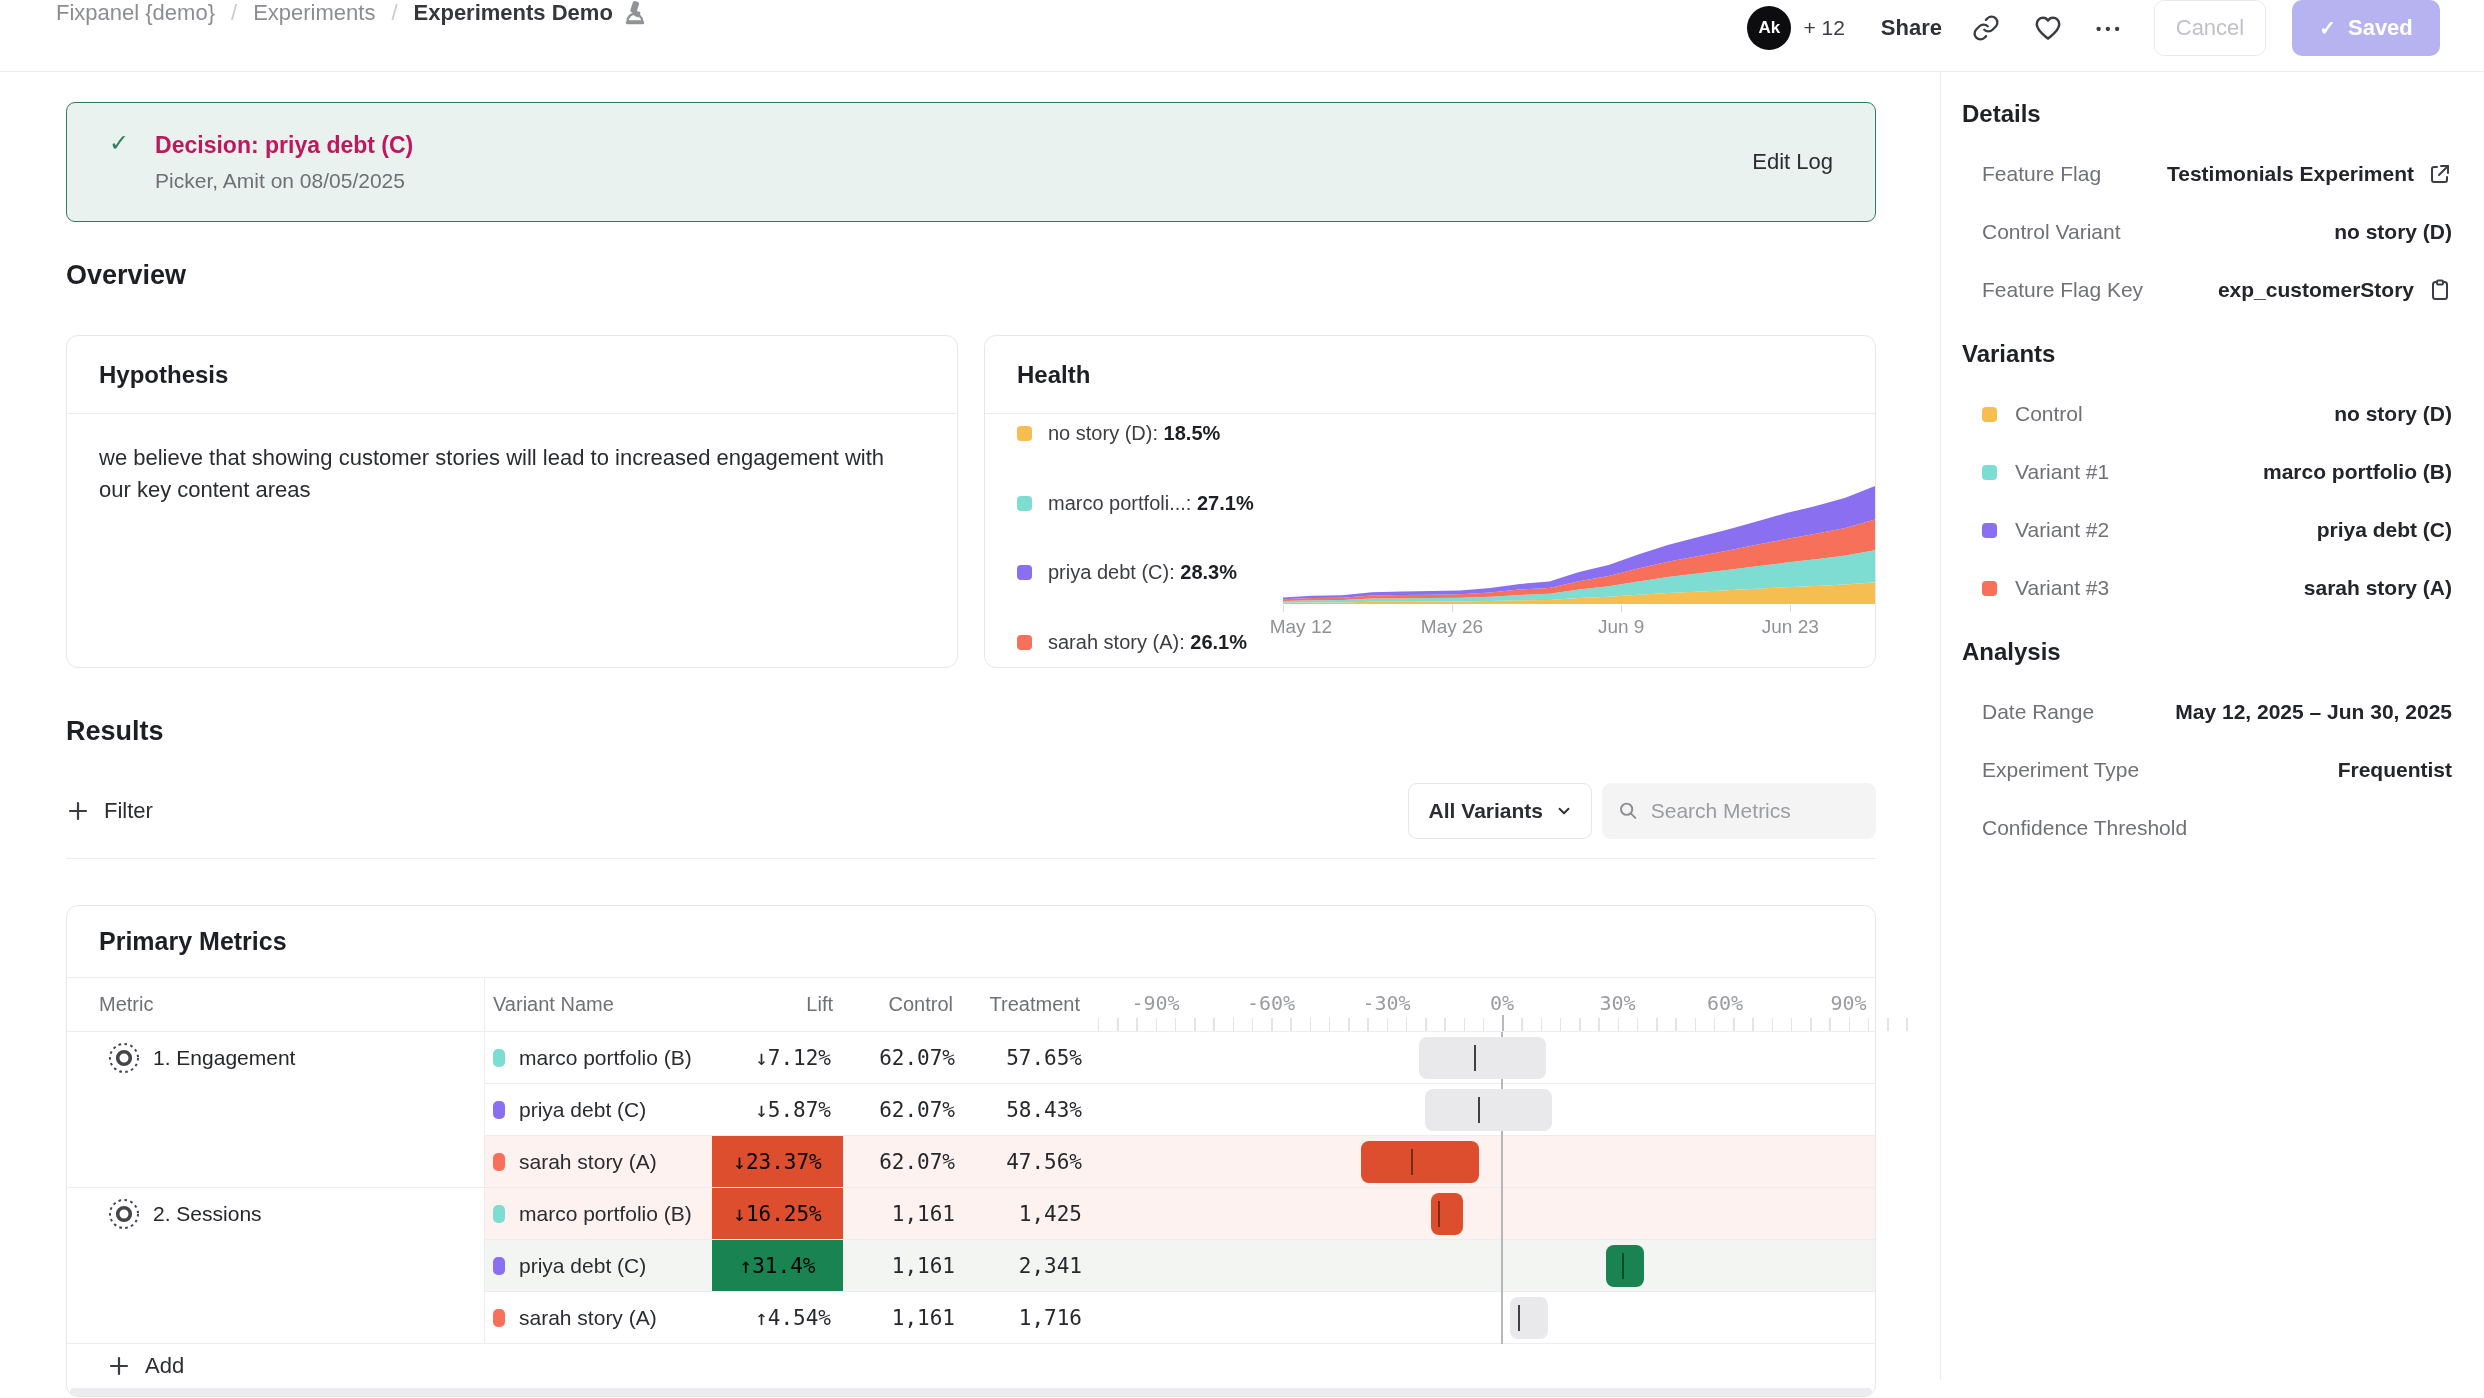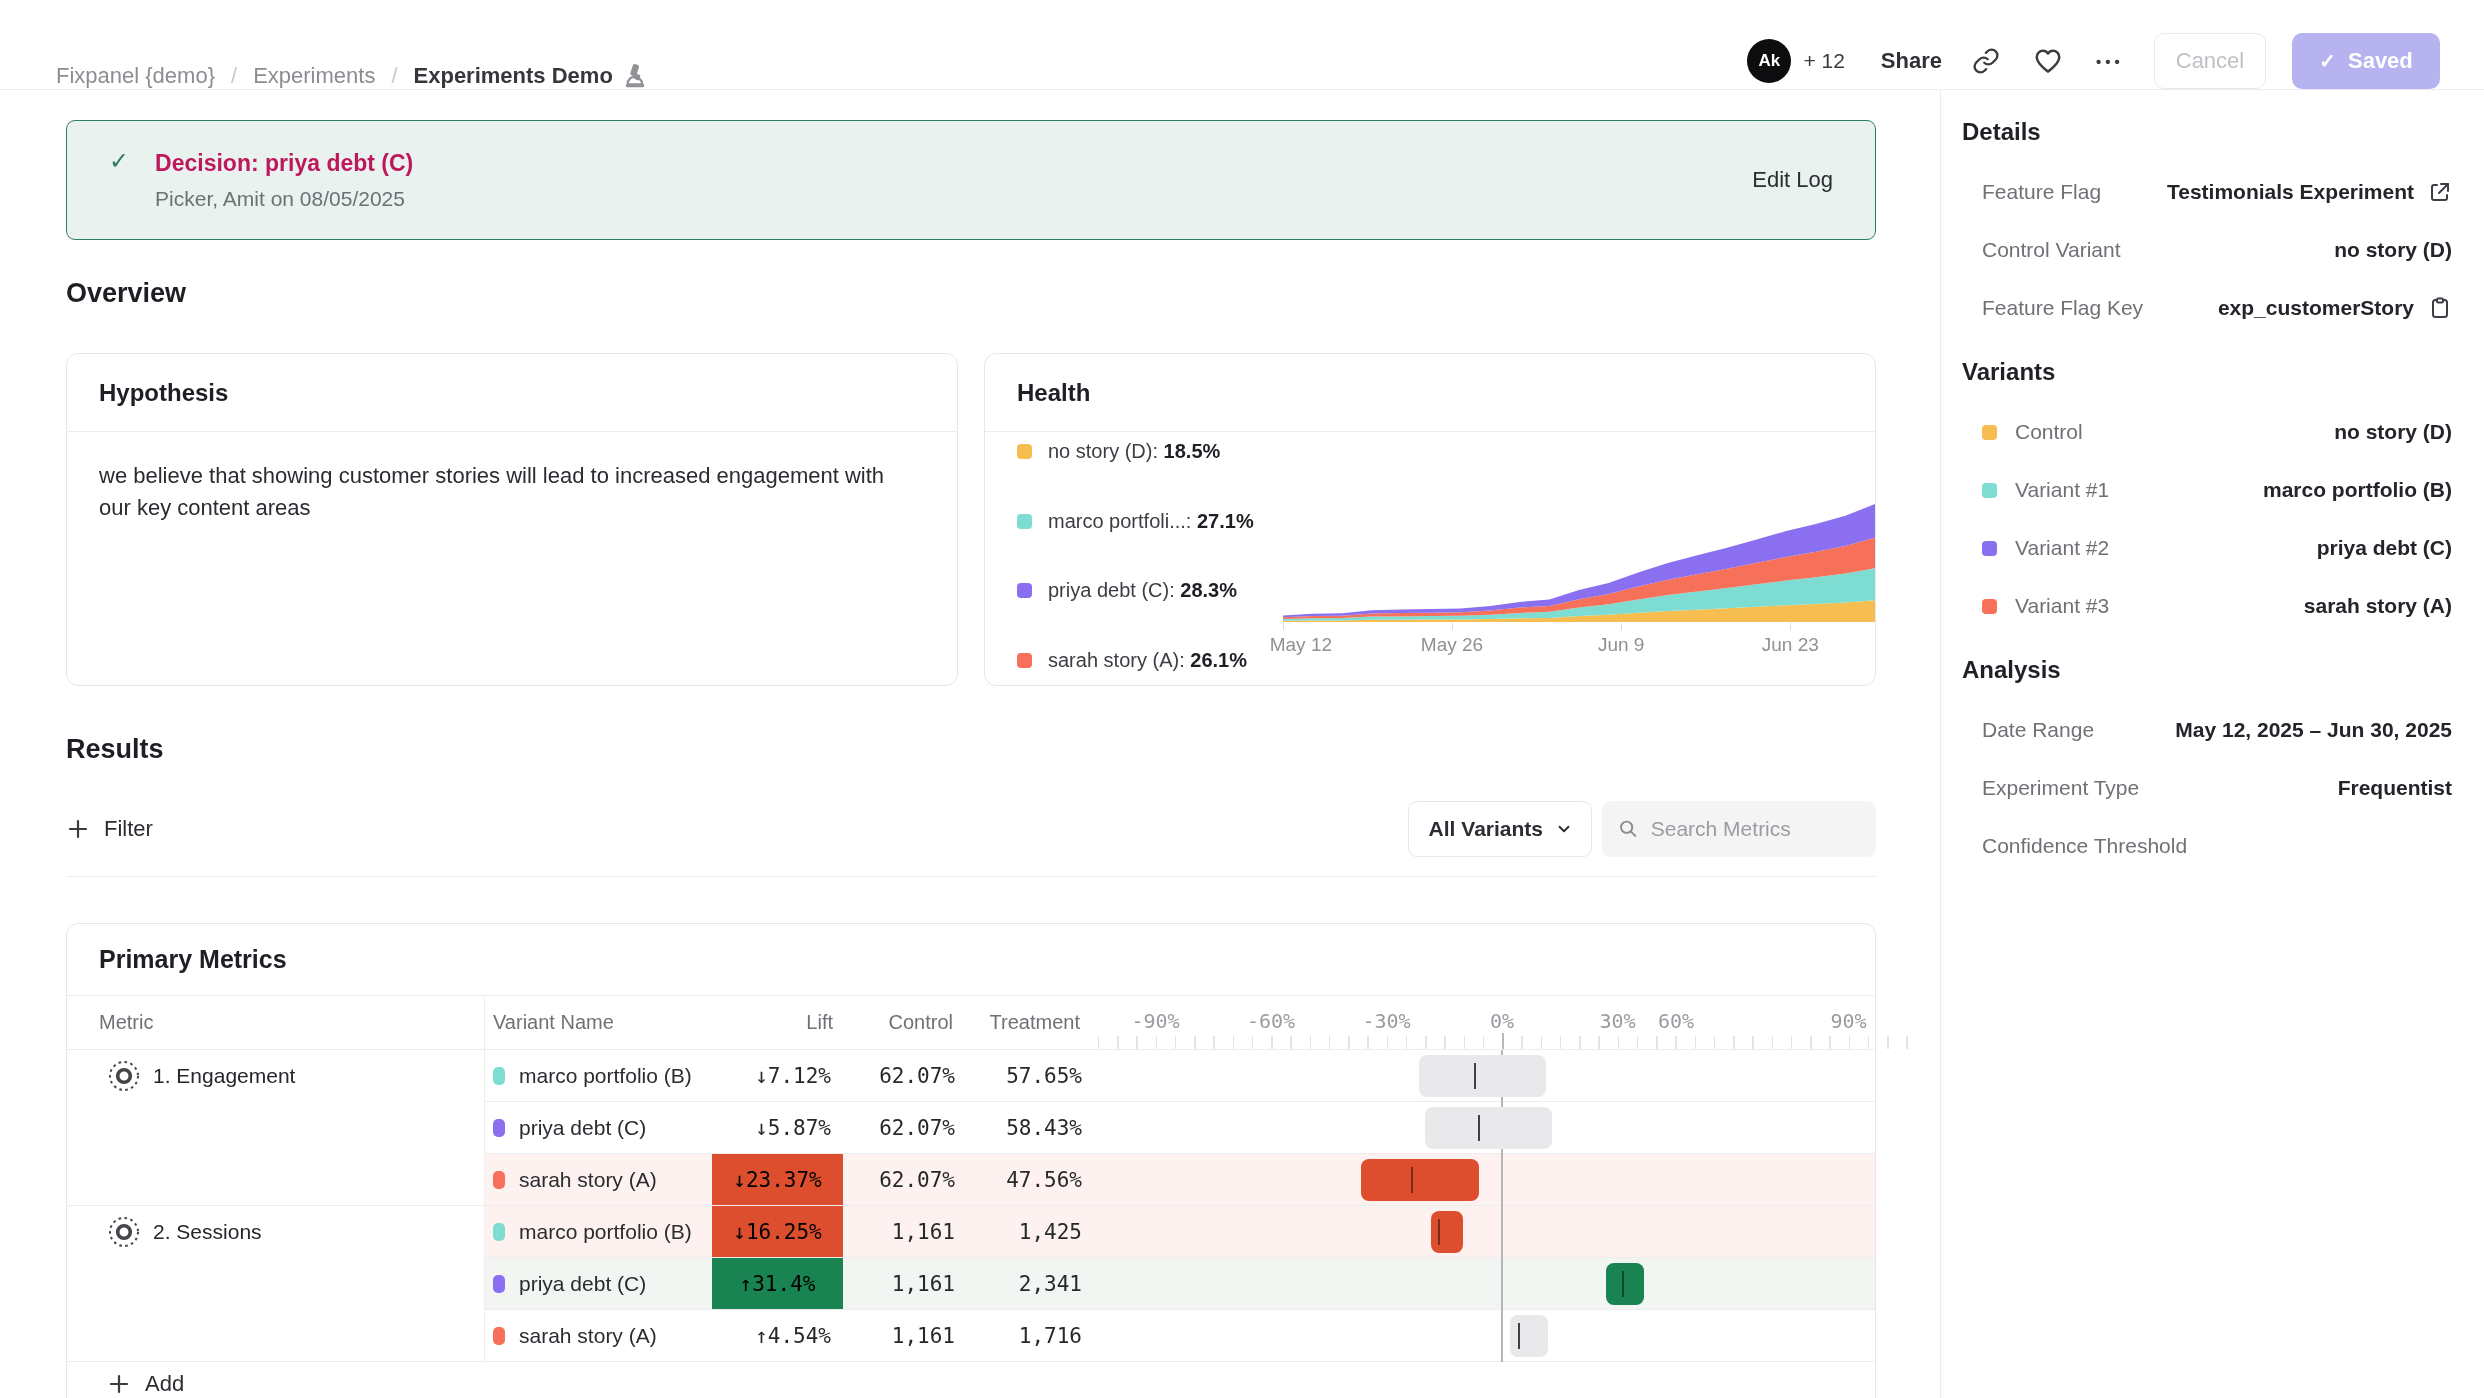--- a/index.html
+++ b/index.html
@@ -1,21 +1,21 @@
 <!DOCTYPE html>
 <html><head>
 <meta charset="utf-8">
 <style>
   * { margin:0; padding:0; box-sizing:border-box; }
   html,body { background:#fff; }
   body { font-family:"Liberation Sans", sans-serif; color:#26282d; }
   .app { position:relative; width:2484px; height:1398px; background:#fff; overflow:hidden; }
 
   
-  .topbar { height:90px; display:flex; align-items:flex-end; justify-content:space-between;
+  .topbar { height:72px; display:flex; align-items:flex-start; justify-content:space-between;
             padding:0 44px 0 56px; border-bottom:1px solid #ededef; }
   .crumbs { display:flex; align-items:center; gap:16px; font-size:22px; color:#8b8d92; }
   .crumbs .sep { color:#c9cacd; }
   .crumbs .active { color:#35373c; font-weight:600; display:flex; align-items:center; gap:10px; }
   .top-actions { display:flex; align-items:center; gap:26px; }
   .avatar { width:44px; height:44px; border-radius:50%; background:#0d0d0f; color:#fff;
             display:flex; align-items:center; justify-content:center; font-size:17px; font-weight:700; }
   .avatar-extra { font-size:21px; color:#3a3c41; margin-left:-14px; }
   .share { font-size:22px; font-weight:600; color:#2f3136; margin-left:10px; cursor:pointer; }
   .icon-btn { display:flex; align-items:center; justify-content:center; width:36px; height:36px;
@@ -283,21 +283,21 @@
             <div class="th th-right">Lift</div>
             <div class="th th-right">Control</div>
             <div class="th th-right">Treatment</div>
             <div></div>
             <div id="axis-labels">
                 <span class="axis-label" style="left: 1088.5px;">-90%</span>
                 <span class="axis-label" style="left: 1204px;">-60%</span>
                 <span class="axis-label" style="left: 1319.5px;">-30%</span>
                 <span class="axis-label" style="left: 1435px;">0%</span>
                 <span class="axis-label" style="left: 1550.5px;">30%</span>
-                <span class="axis-label" style="left: 1609px;">60%</span>
+                <span class="axis-label" style="left: 1658px;">60%</span>
                 <span class="axis-label" style="left: 1781.5px;">90%</span>
               </div>
             <div class="ruler" id="ruler">
                 <div class="tick" style="left: 1030.75px;"></div>
                 <div class="tick" style="left: 1050px;"></div>
                 <div class="tick" style="left: 1069.25px;"></div>
                 <div class="tick" style="left: 1088.5px;"></div>
                 <div class="tick" style="left: 1107.75px;"></div>
                 <div class="tick" style="left: 1127px;"></div>
                 <div class="tick" style="left: 1146.25px;"></div>

